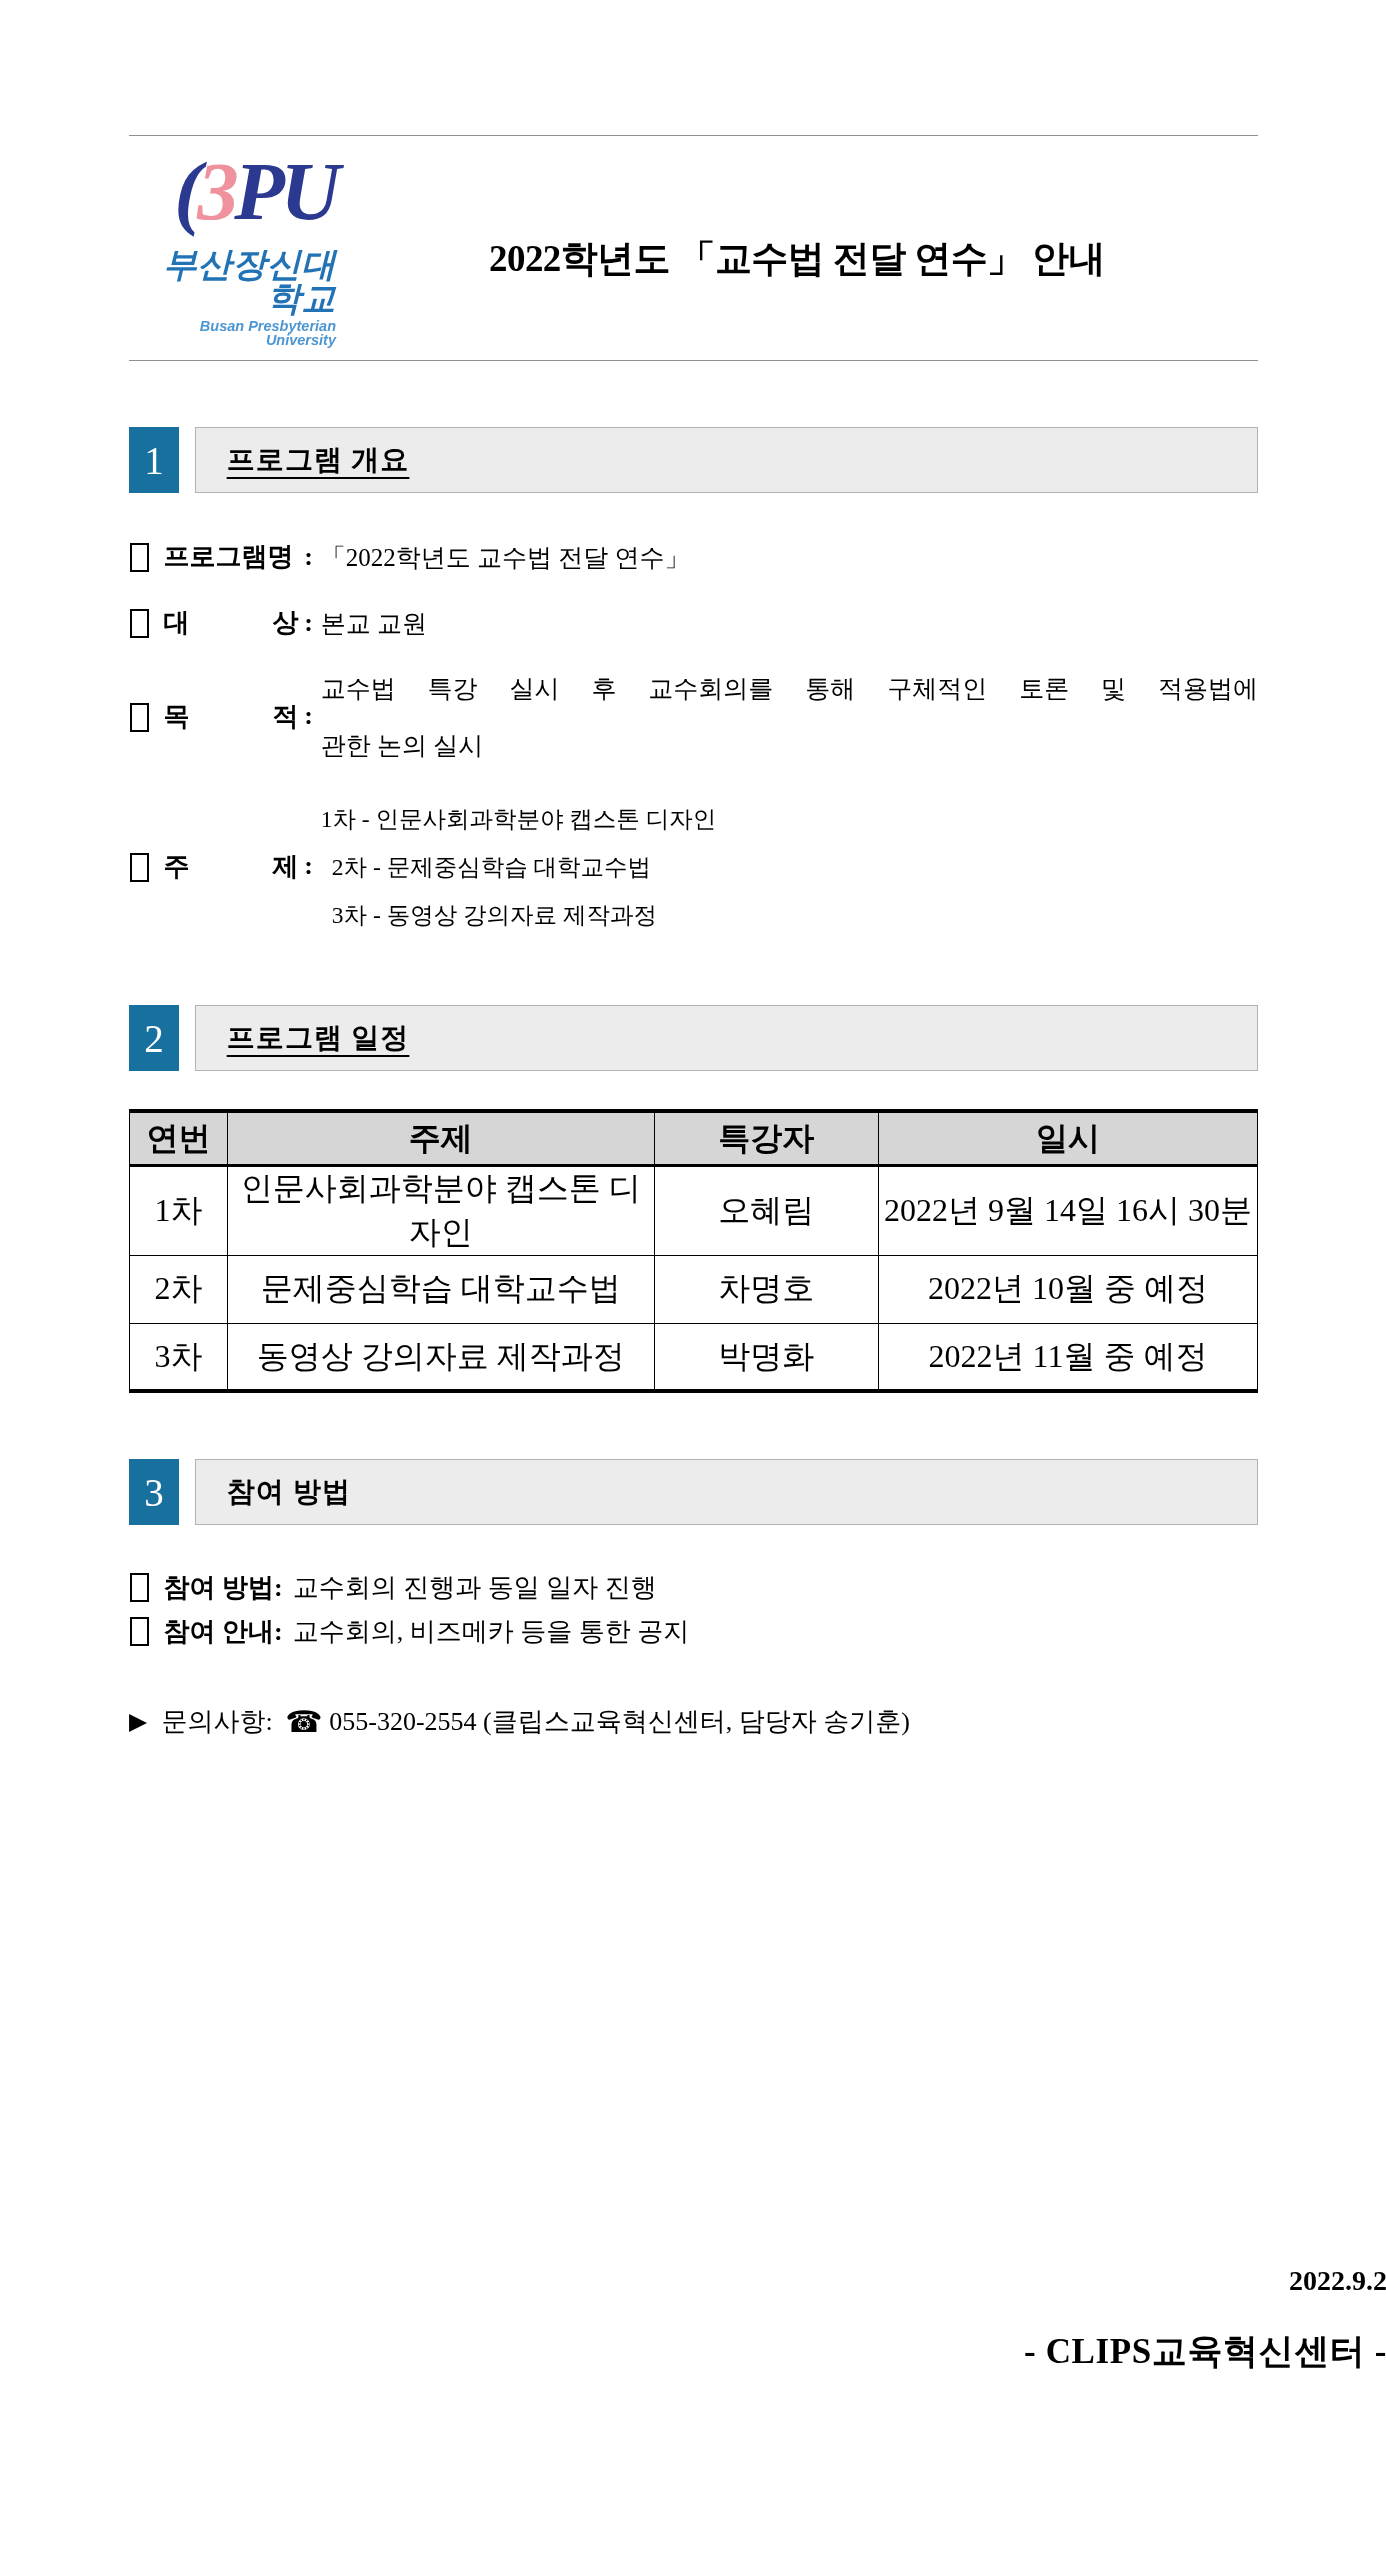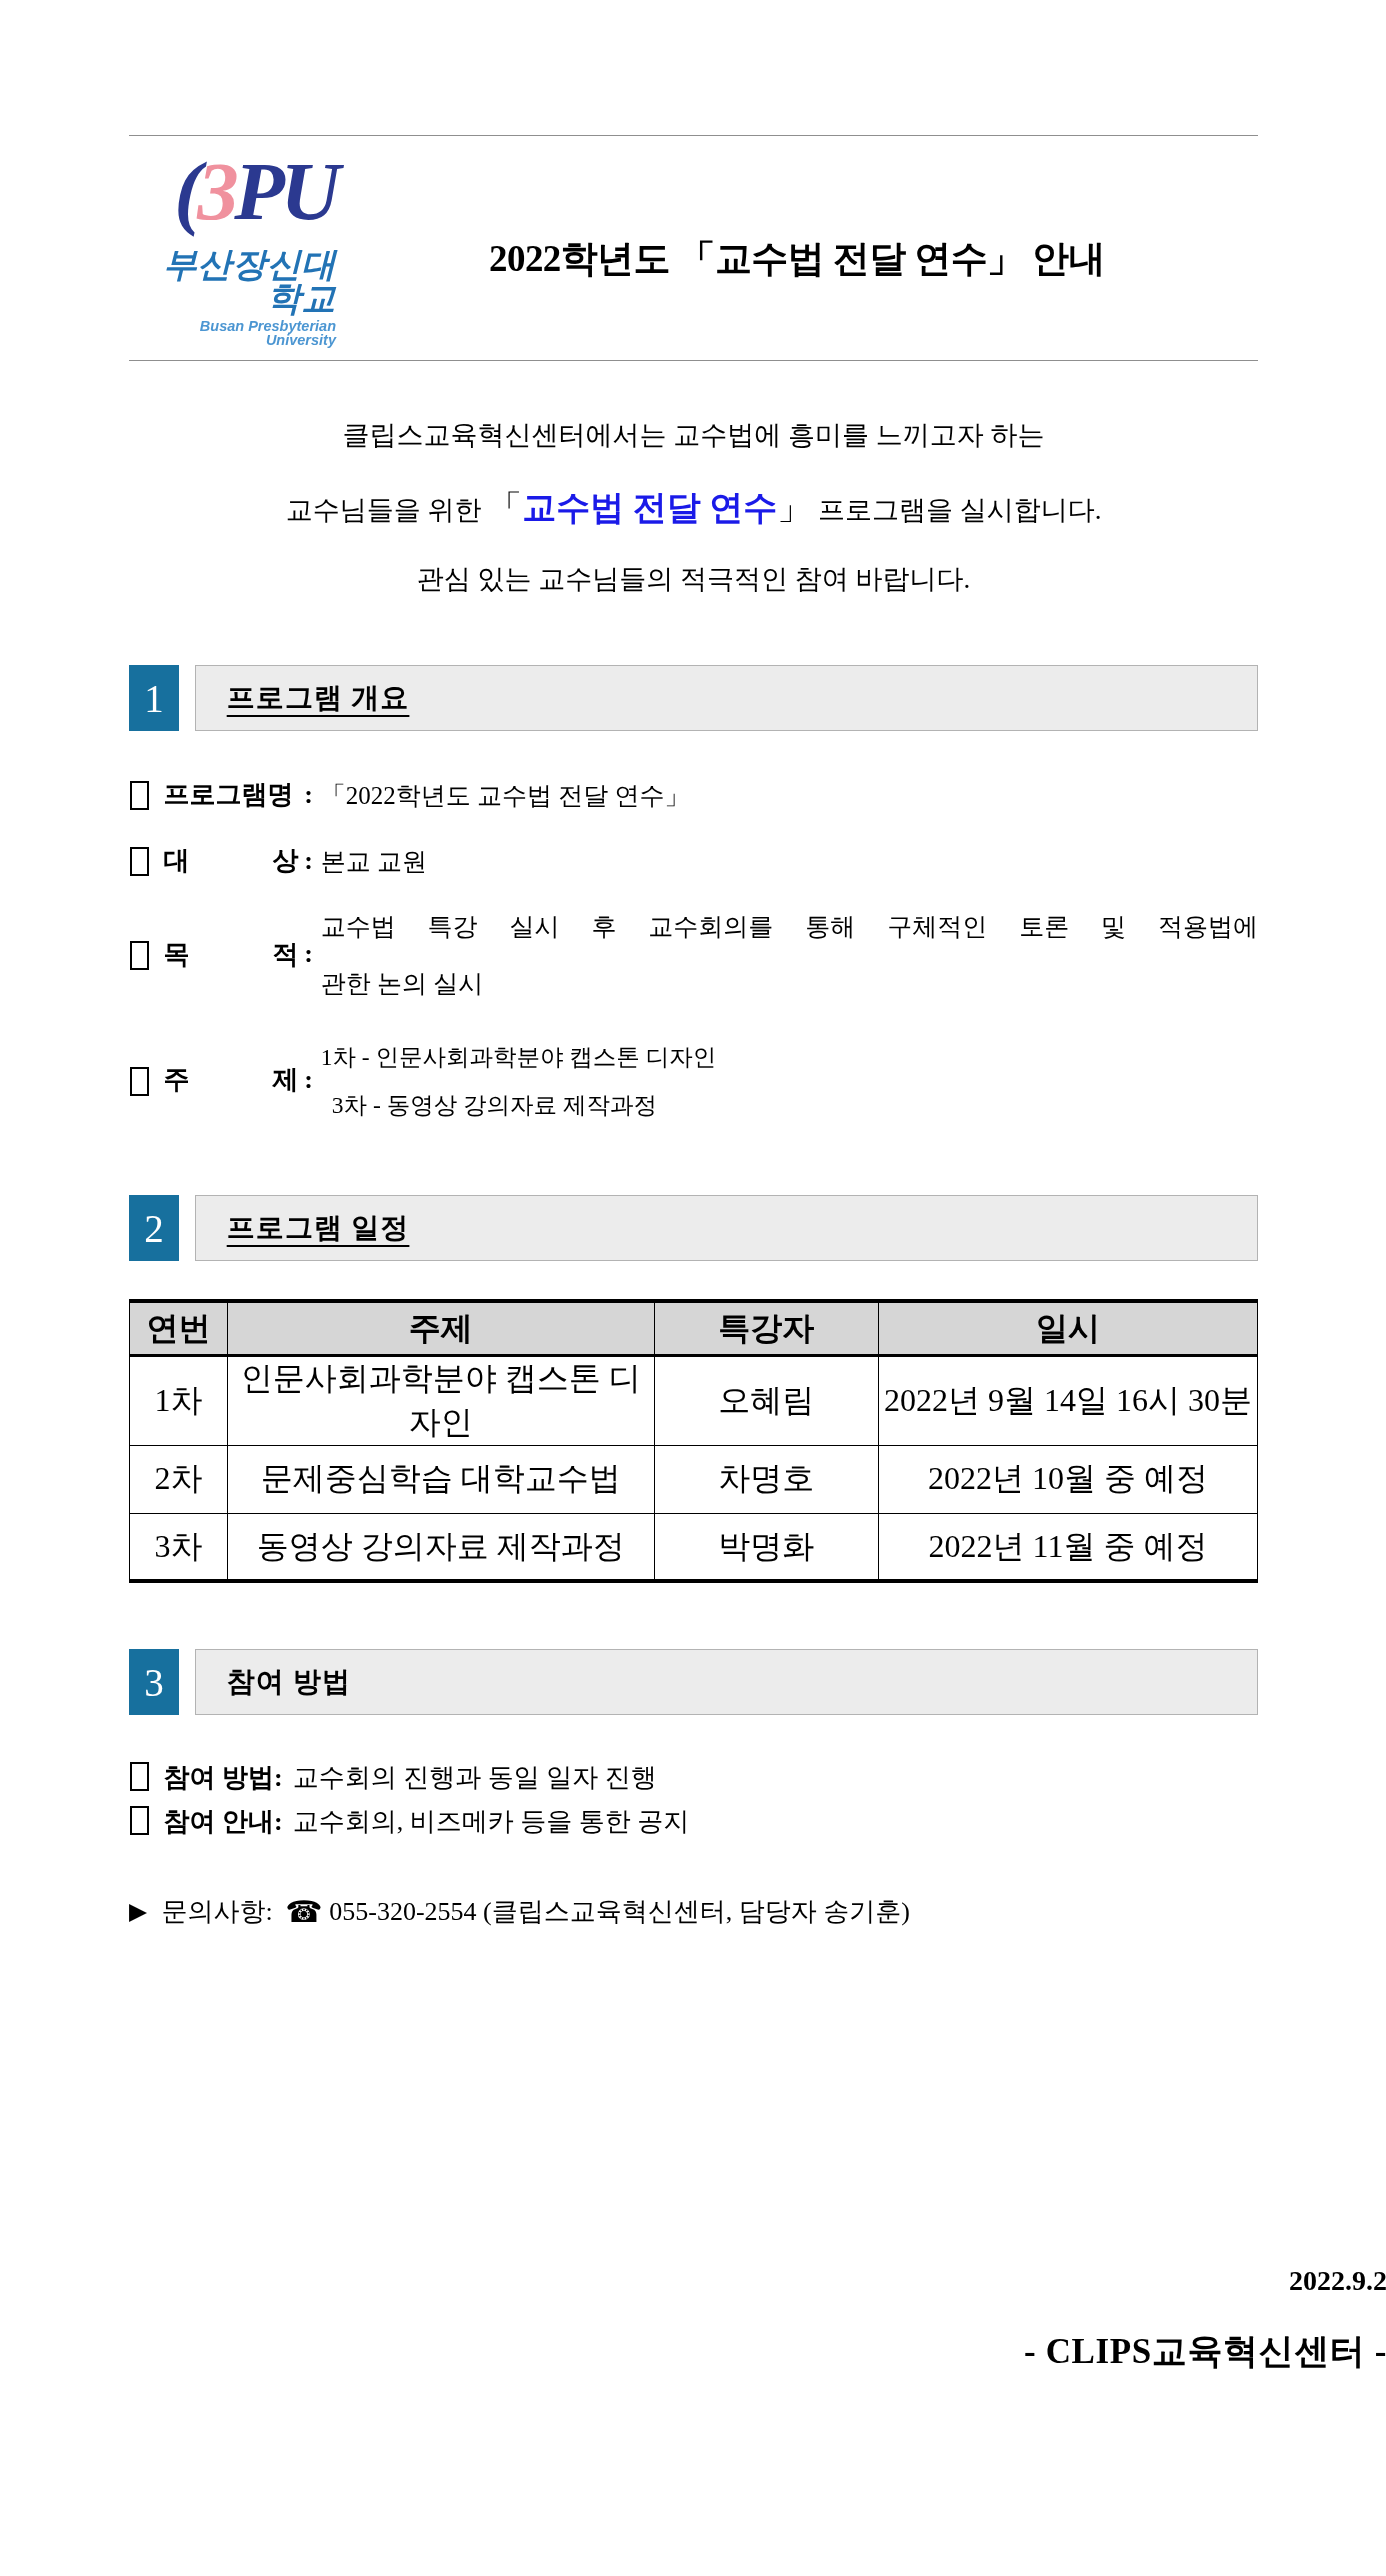--- a/index.html
+++ b/index.html
@@ -101,25 +101,20 @@
       <div class="logo-block">
         <div class="logo-glyphs"><span class="logo-navy">(</span><span class="logo-pink">3</span><span class="logo-navy">PU</span></div>
         <div class="logo-korean">부산장신대학교</div>
         <div class="logo-english">Busan Presbyterian University</div>
       </div>
       <div class="title-block">
         <div class="main-title">2022학년도 「교수법 전달 연수」 안내</div>
       </div>
     </div>
 
-    <div class="intro">
-      <div class="intro-line">클립스교육혁신센터에서는 교수법에 흥미를 느끼고자 하는</div>
-      <div class="intro-line"><span>교수님들을 위한 </span><span class="intro-bracket">「</span><span class="intro-highlight">교수법 전달 연수</span><span class="intro-bracket">」</span><span> 프로그램을 실시합니다.</span></div>
-      <div class="intro-line">관심 있는 교수님들의 적극적인 참여 바랍니다.</div>
-    </div>
 
     <div class="section-bar">
       <div class="section-num">1</div>
       <div class="section-titlebar underlined">
           <span>프로그램 개요</span>
         </div>
     </div>
 
     <div class="bullet-list">
       <div class="bullet-item">
@@ -142,20 +137,21 @@
           <div class="value-justify">교수법 특강 실시 후 교수회의를 통해 구체적인 토론 및 적용법에</div>
           <div class="value-line2">관한 논의 실시</div>
         </span>
       </div>
       <div class="bullet-item">
         <span class="checkbox"></span>
         <span class="item-label">주 제</span>
         <span class="item-colon">:</span>
         <span class="item-value sub-lines">
           <div>1차 - 인문사회과학분야 캡스톤 디자인</div>
+          <div class="sub-line-indent">2차 - 문제중심학습 대학교수법</div>
           <div class="sub-line-indent">3차 - 동영상 강의자료 제작과정</div>
         </span>
       </div>
     </div>
 
     <div class="section-bar">
       <div class="section-num">2</div>
       <div class="section-titlebar underlined">
           <span>프로그램 일정</span>
         </div>

